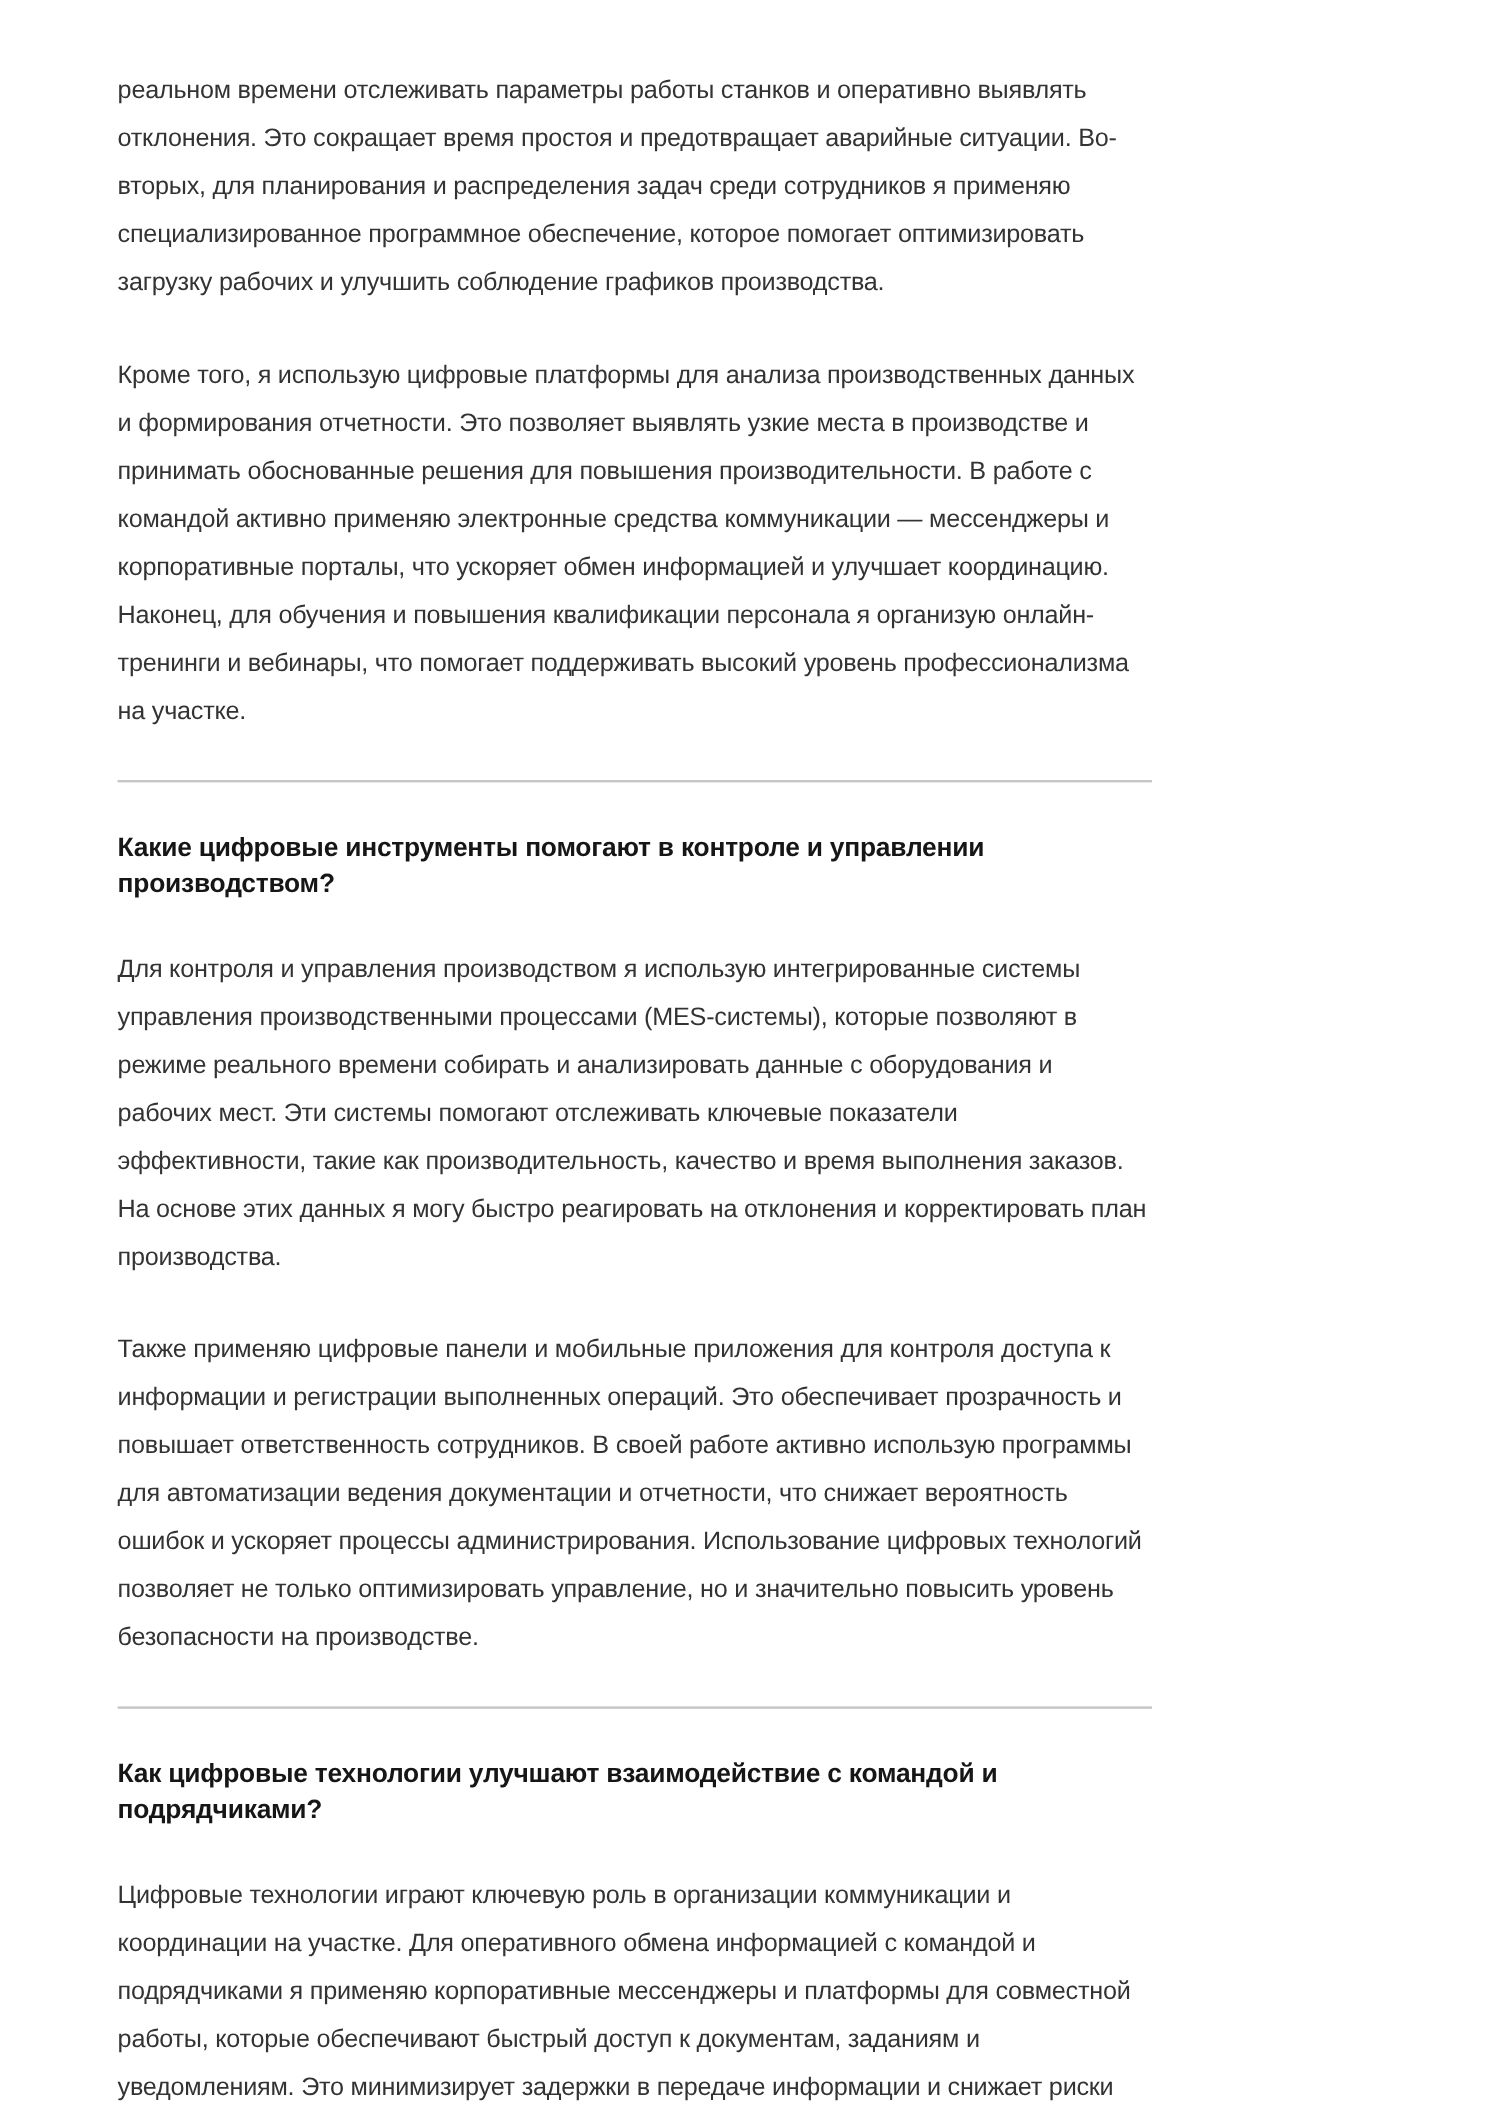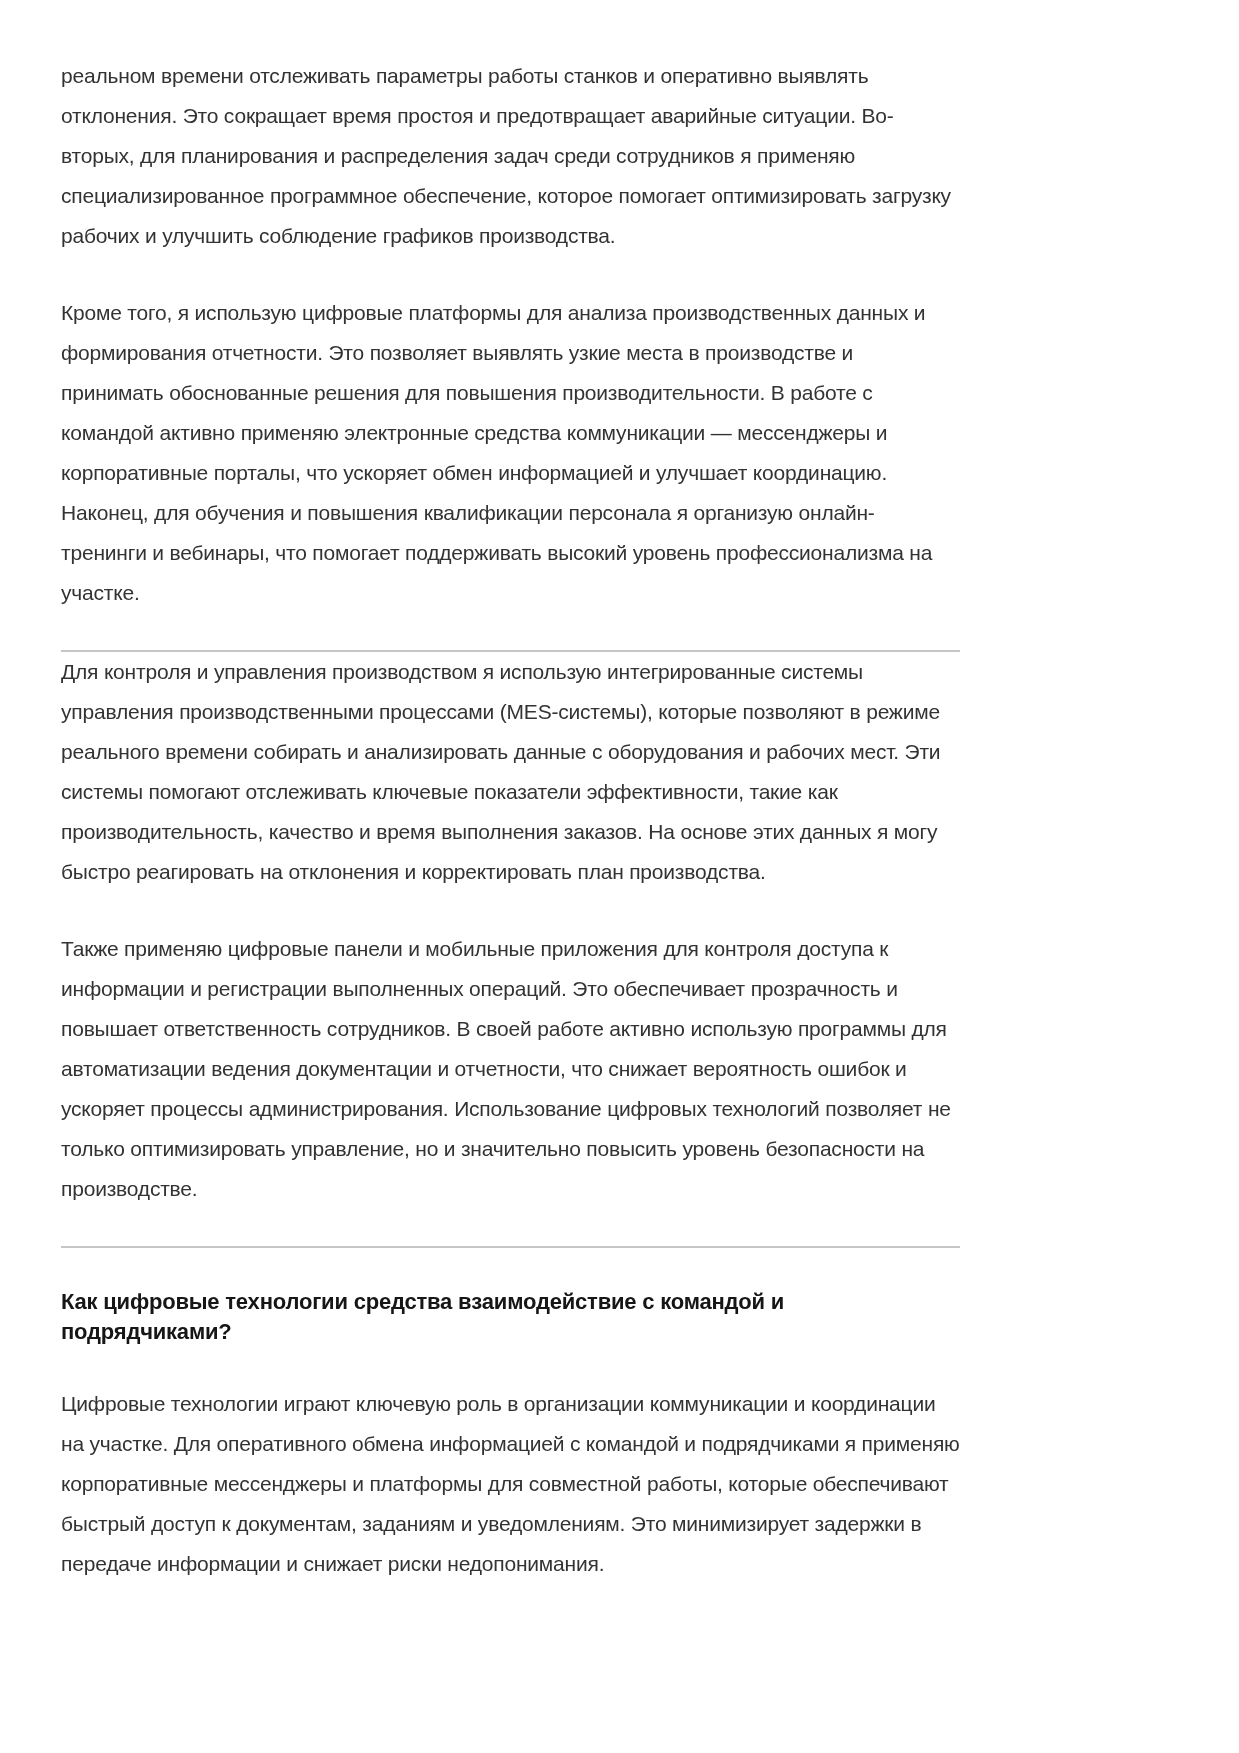--- a/index.html
+++ b/index.html
@@ -11,21 +11,21 @@
     width: 1239px;
     height: 1753px;
     overflow: hidden;
     font-family: "Liberation Sans", "DejaVu Sans", sans-serif;
     -webkit-font-smoothing: antialiased;
   }
   .doc {
     box-sizing: border-box;
     width: 1036px;
     height: 1753px;
-    padding: 56px 76px 0 61px;
+    padding: 56px 76px 0 98px;
   }
   .doc p.body-par {
     font-size: 21px;
     line-height: 40px;
     letter-spacing: -0.2px;
     color: #333333;
     margin: 0 0 37px 0;
     text-align: left;
   }
   .doc h2.question {
@@ -47,25 +47,26 @@
 <body>
 
 <div class="doc">
 
   <p class="body-par">реальном времени отслеживать параметры работы станков и оперативно выявлять отклонения. Это сокращает время простоя и предотвращает аварийные ситуации. Во-вторых, для планирования и распределения задач среди сотрудников я применяю специализированное программное обеспечение, которое помогает оптимизировать загрузку рабочих и улучшить соблюдение графиков производства.</p>
 
   <p class="body-par">Кроме того, я использую цифровые платформы для анализа производственных данных и формирования отчетности. Это позволяет выявлять узкие места в производстве и принимать обоснованные решения для повышения производительности. В работе с командой активно применяю электронные средства коммуникации — мессенджеры и корпоративные порталы, что ускоряет обмен информацией и улучшает координацию. Наконец, для обучения и повышения квалификации персонала я организую онлайн-тренинги и вебинары, что помогает поддерживать высокий уровень профессионализма на участке.</p>
 
   <hr class="divider">
 
+  <h2 class="question">Какие цифровые инструменты помогают в контроле и управлении производством?</h2>
 
   <p class="body-par">Для контроля и управления производством я использую интегрированные системы управления производственными процессами (MES-системы), которые позволяют в режиме реального времени собирать и анализировать данные с оборудования и рабочих мест. Эти системы помогают отслеживать ключевые показатели эффективности, такие как производительность, качество и время выполнения заказов. На основе этих данных я могу быстро реагировать на отклонения и корректировать план производства.</p>
 
   <p class="body-par">Также применяю цифровые панели и мобильные приложения для контроля доступа к информации и регистрации выполненных операций. Это обеспечивает прозрачность и повышает ответственность сотрудников. В своей работе активно использую программы для автоматизации ведения документации и отчетности, что снижает вероятность ошибок и ускоряет процессы администрирования. Использование цифровых технологий позволяет не только оптимизировать управление, но и значительно повысить уровень безопасности на производстве.</p>
 
   <hr class="divider">
 
-  <h2 class="question">Как цифровые технологии средства взаимодействие с командой и подрядчиками?</h2>
+  <h2 class="question">Как цифровые технологии улучшают взаимодействие с командой и подрядчиками?</h2>
 
   <p class="body-par">Цифровые технологии играют ключевую роль в организации коммуникации и координации на участке. Для оперативного обмена информацией с командой и подрядчиками я применяю корпоративные мессенджеры и платформы для совместной работы, которые обеспечивают быстрый доступ к документам, заданиям и уведомлениям. Это минимизирует задержки в передаче информации и снижает риски недопонимания.</p>
 
 
 </div>
 
 </body></html>

